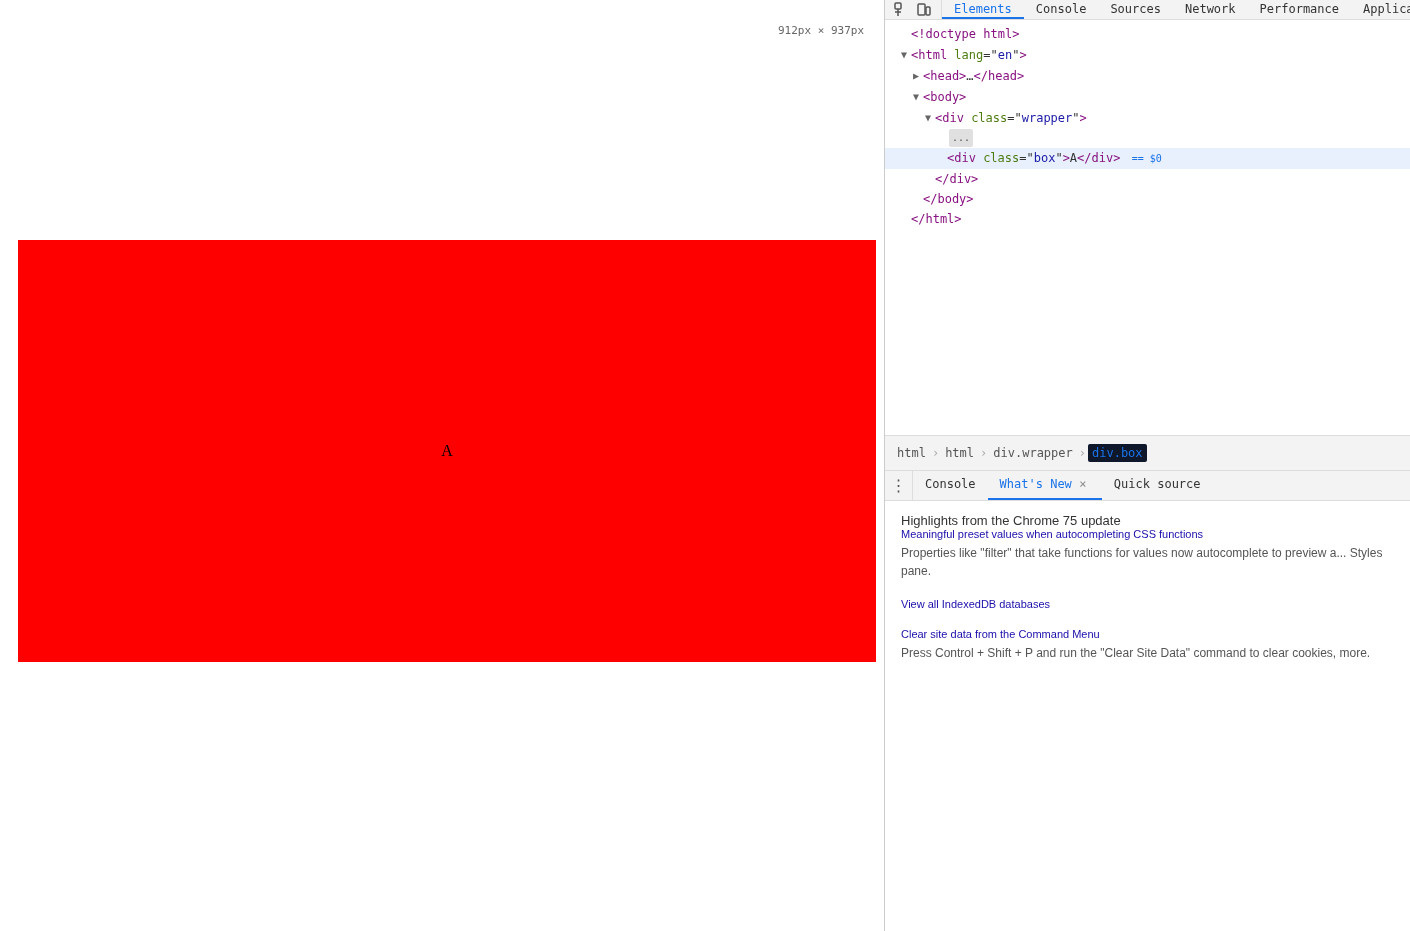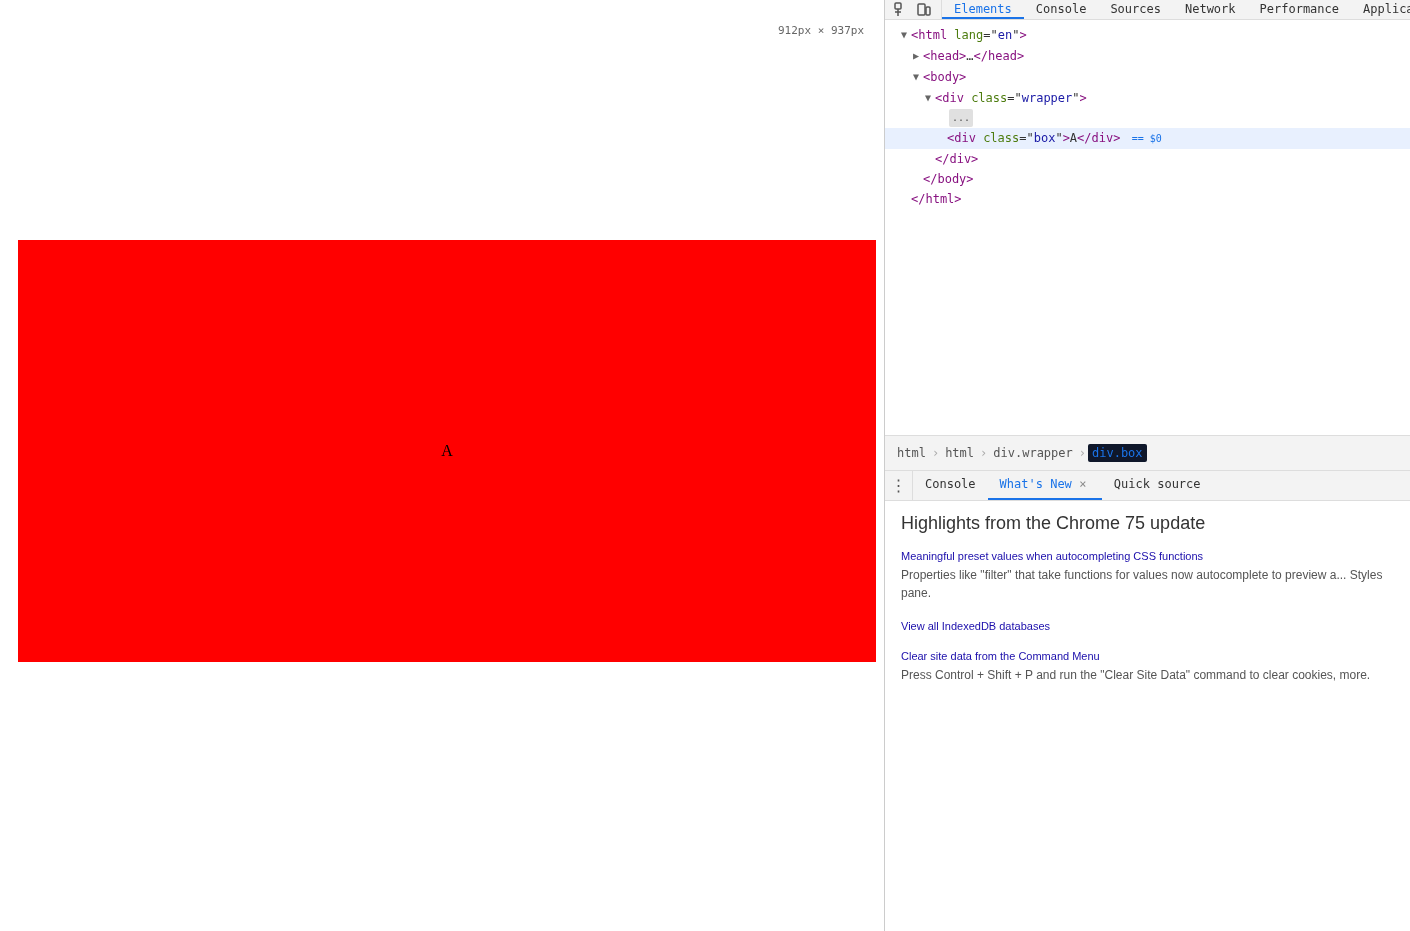--- a/index.html
+++ b/index.html
@@ -238,23 +238,23 @@
     
     #bottom-content {
       flex: 1;
       overflow-y: auto;
       padding: 12px 16px;
       background: #fff;
       font-size: 13px;
     }
 
     #whats-new-header {
-      font-size: 18px;
+      font-size: 13px;
       color: #333;
-      margin-bottom: 16px;
+      margin-bottom: 0;
       font-family: Arial, sans-serif;
     }
 
     .whats-new-item {
       margin-bottom: 18px;
     }
 
     .whats-new-title {
       font-size: 11px;
       color: #1a0dab;
@@ -305,20 +305,25 @@
       <div class="devtools-tab">Sources</div>
       <div class="devtools-tab">Network</div>
       <div class="devtools-tab">Performance</div>
       <div class="devtools-tab">Applicati...</div>
     </div>
   </div>
 
   <div id="elements-panel">
     <div id="html-tree">
 
+      <div class="tree-line">
+        <span class="tree-indent"></span>
+        <span class="tree-toggle empty"></span>
+        <span class="html-doctype">&lt;!doctype html&gt;</span>
+      </div>
 
       <div class="tree-line">
         <span class="tree-indent"></span>
         <span class="tree-toggle expanded"></span>
         <span>
           <span class="html-tag">&lt;html </span><span class="html-attr-name">lang</span><span class="html-equals">="</span><span class="html-attr-value">en</span><span class="html-equals">"</span><span class="html-tag">&gt;</span>
         </span>
       </div>
 
       <div class="tree-line">

